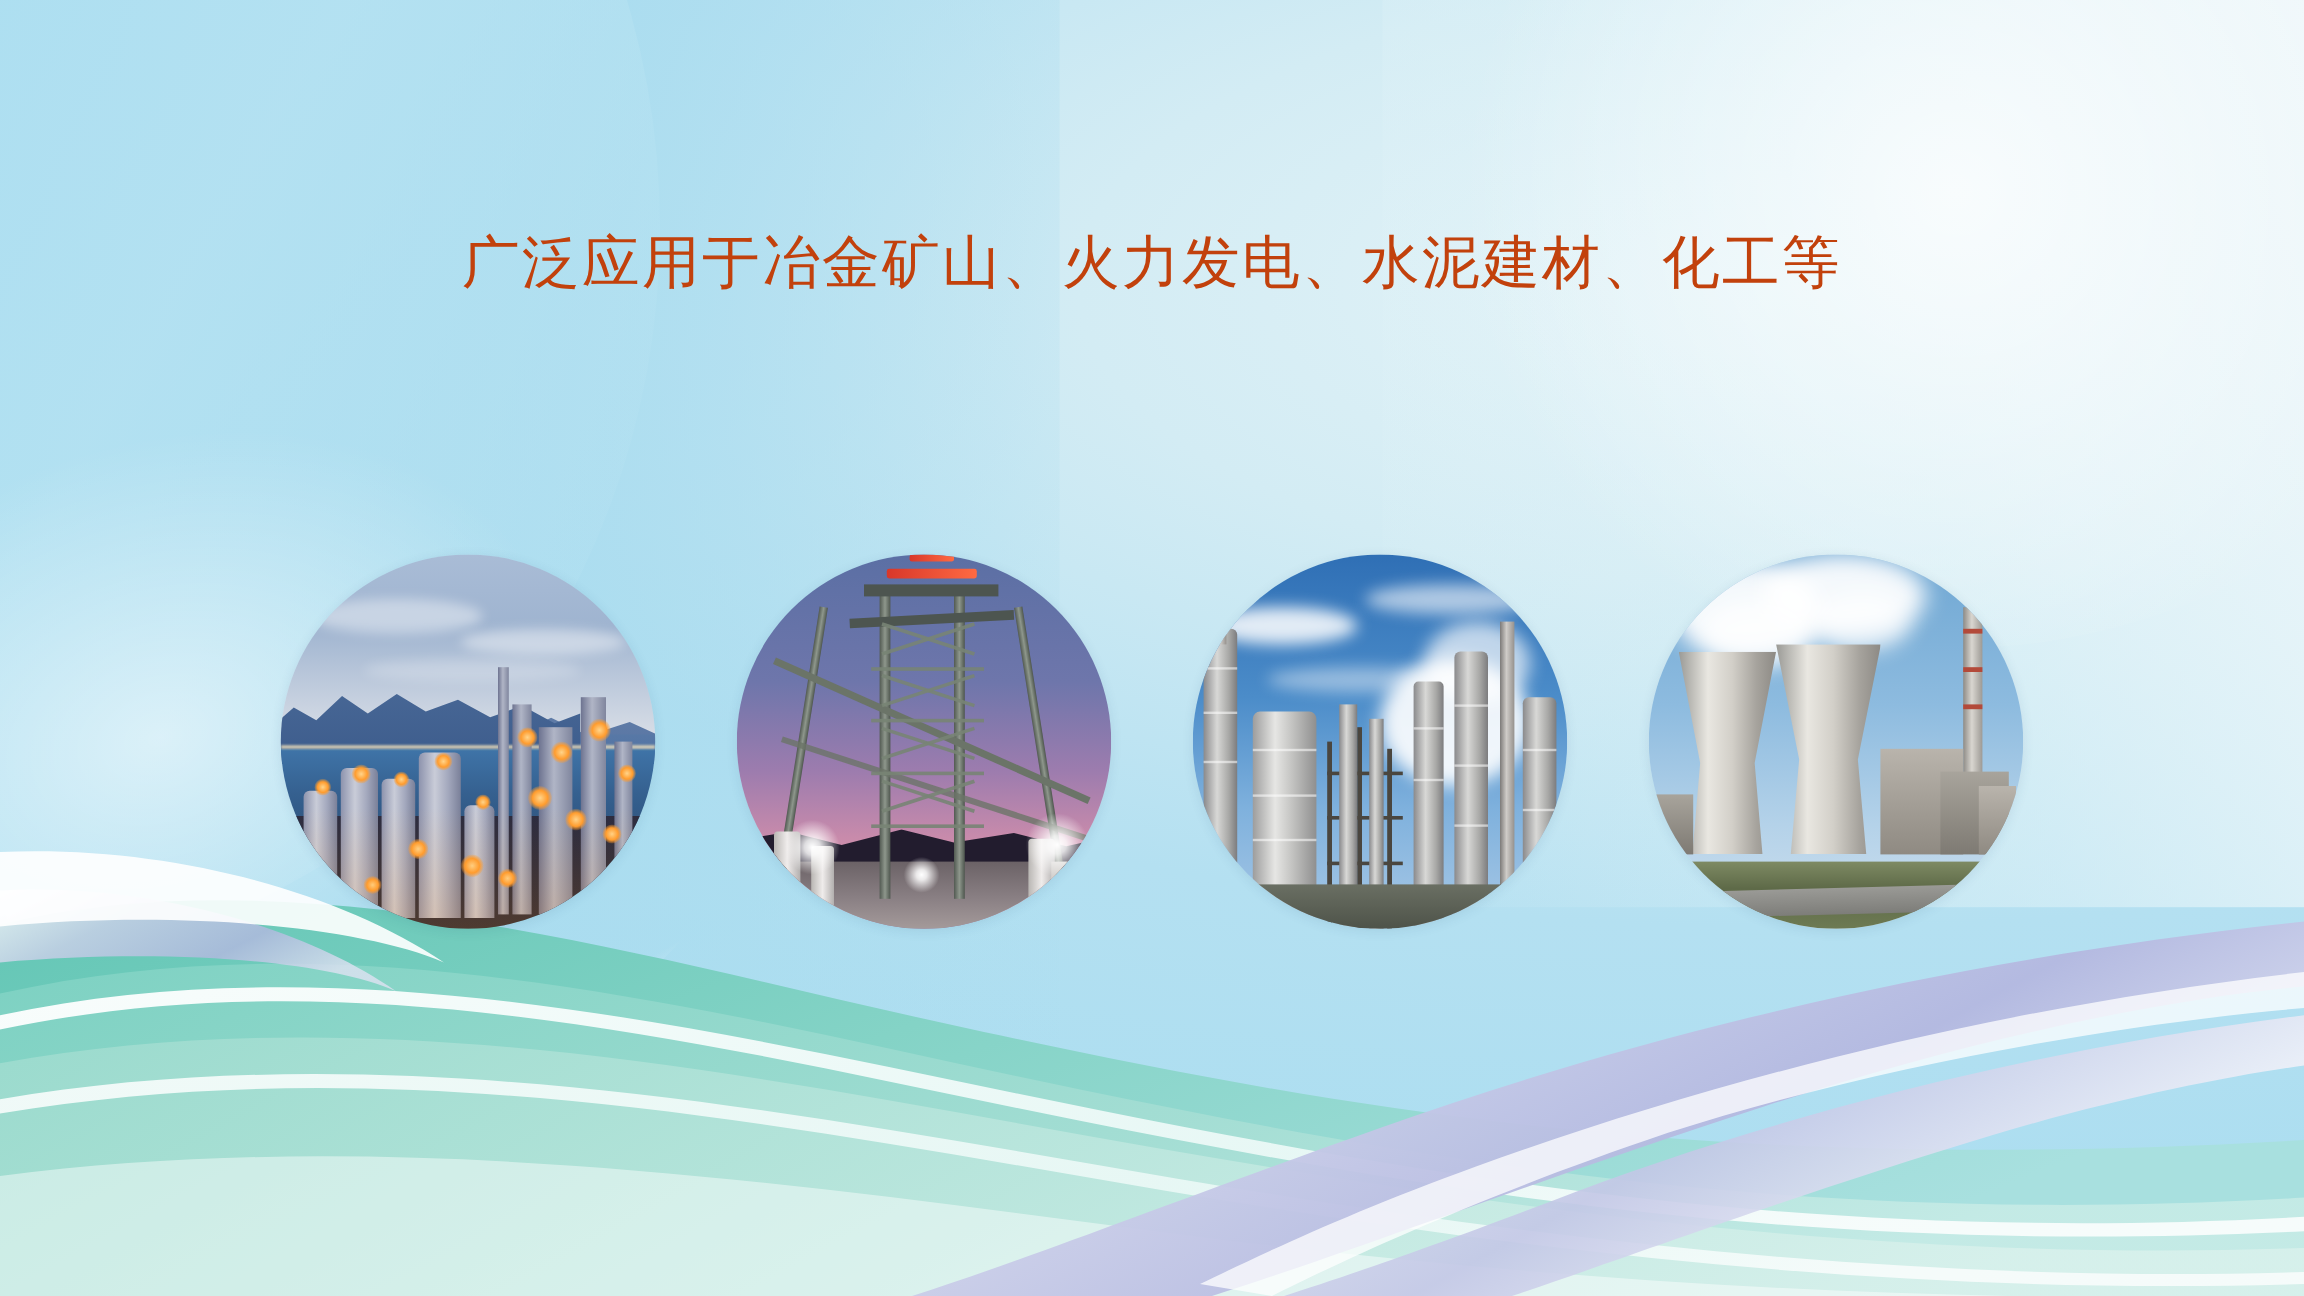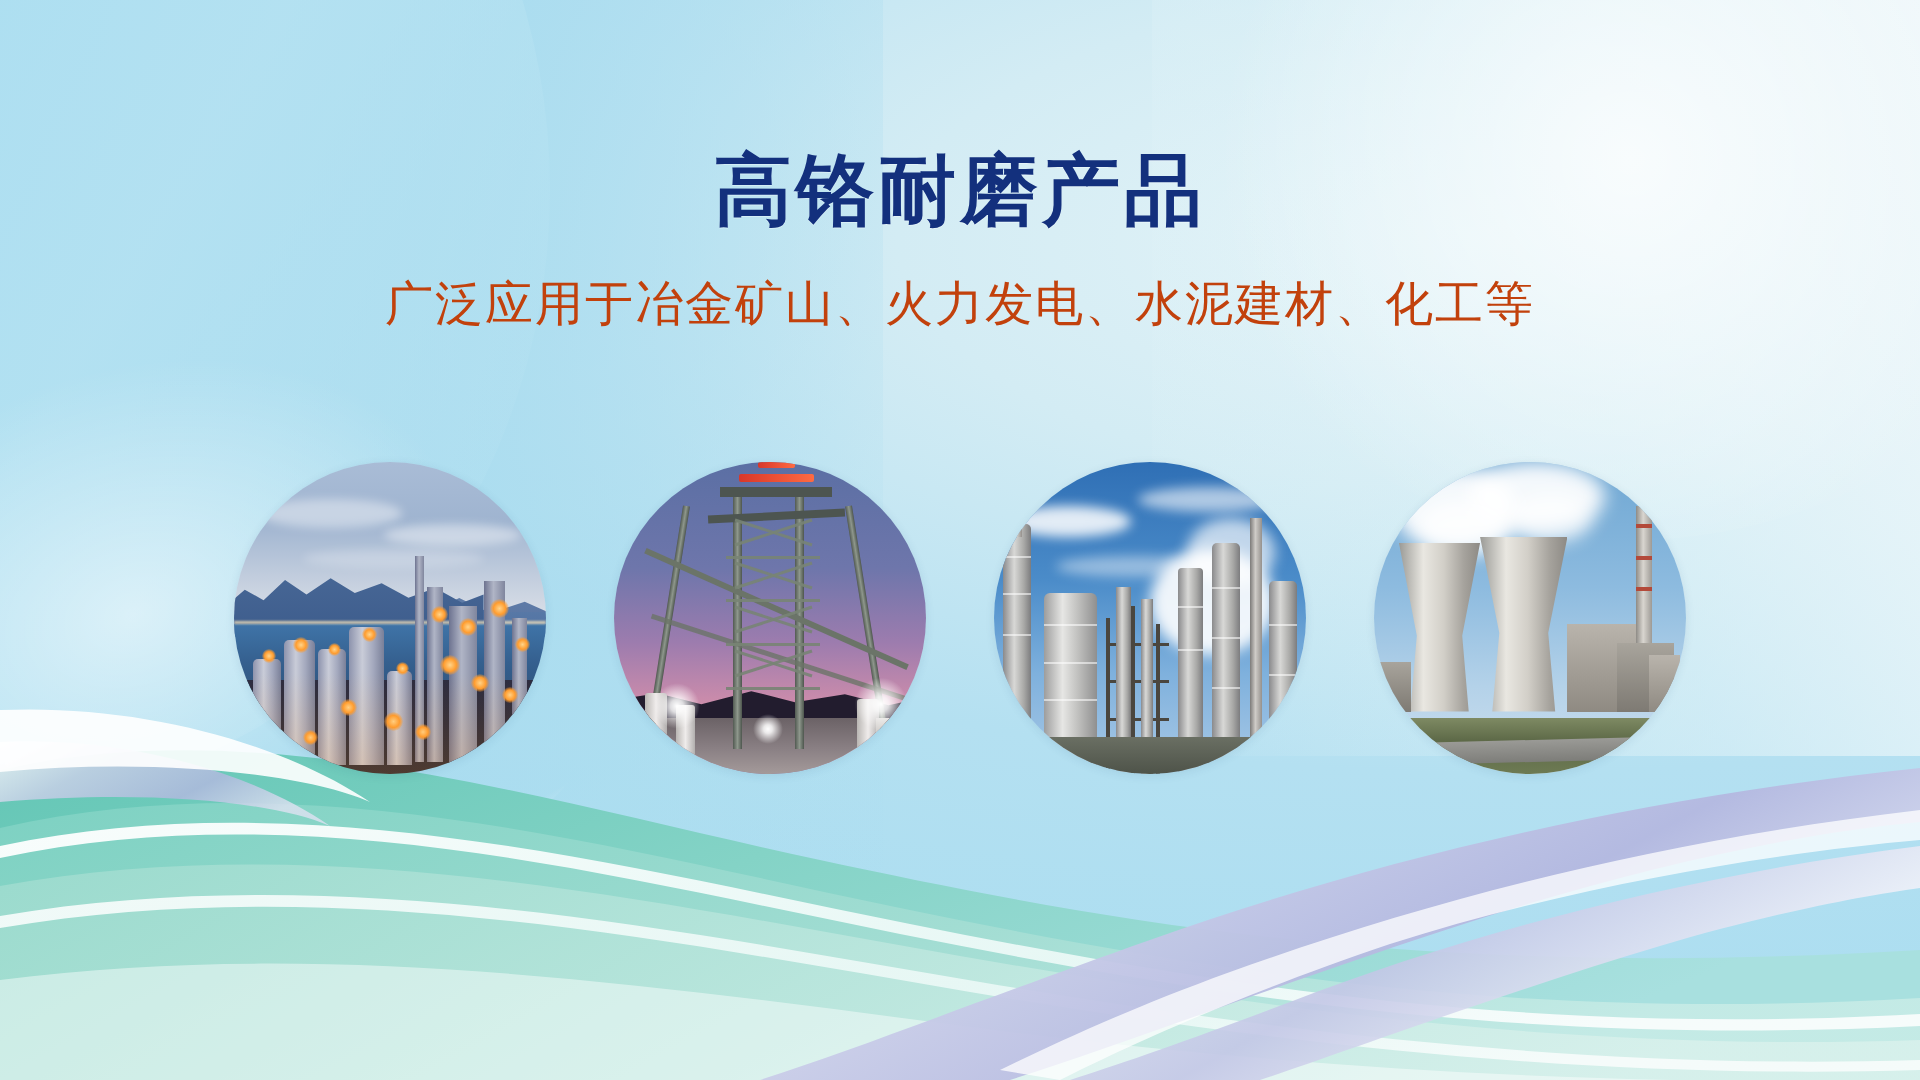--- a/index.html
+++ b/index.html
@@ -170,21 +170,20 @@
   <div class="bg-base"></div>
   <div class="bg-tint-left"></div>
   <div class="bg-tint-right"></div>
   <div class="arc-inner"></div>
   <div class="arc-big"></div>
   <div class="arc-big2"></div>
   <div class="glow-tr"></div>
   <div class="soft-band-left"></div>
 
   <div class="headline">
-    <div class="title">高铬耐磨产品</div>
     <div class="subtitle">广泛应用于冶金矿山、火力发电、水泥建材、化工等</div>
   </div>
 
   <div class="circles">
 
     <div class="photo">
       <div class="scene">
         <div class="s1-sky"></div>
         <div class="s1-cloud" style="left:8%;top:12%;width:46%;height:9%;"></div>
         <div class="s1-cloud" style="left:48%;top:20%;width:44%;height:7%;"></div>

